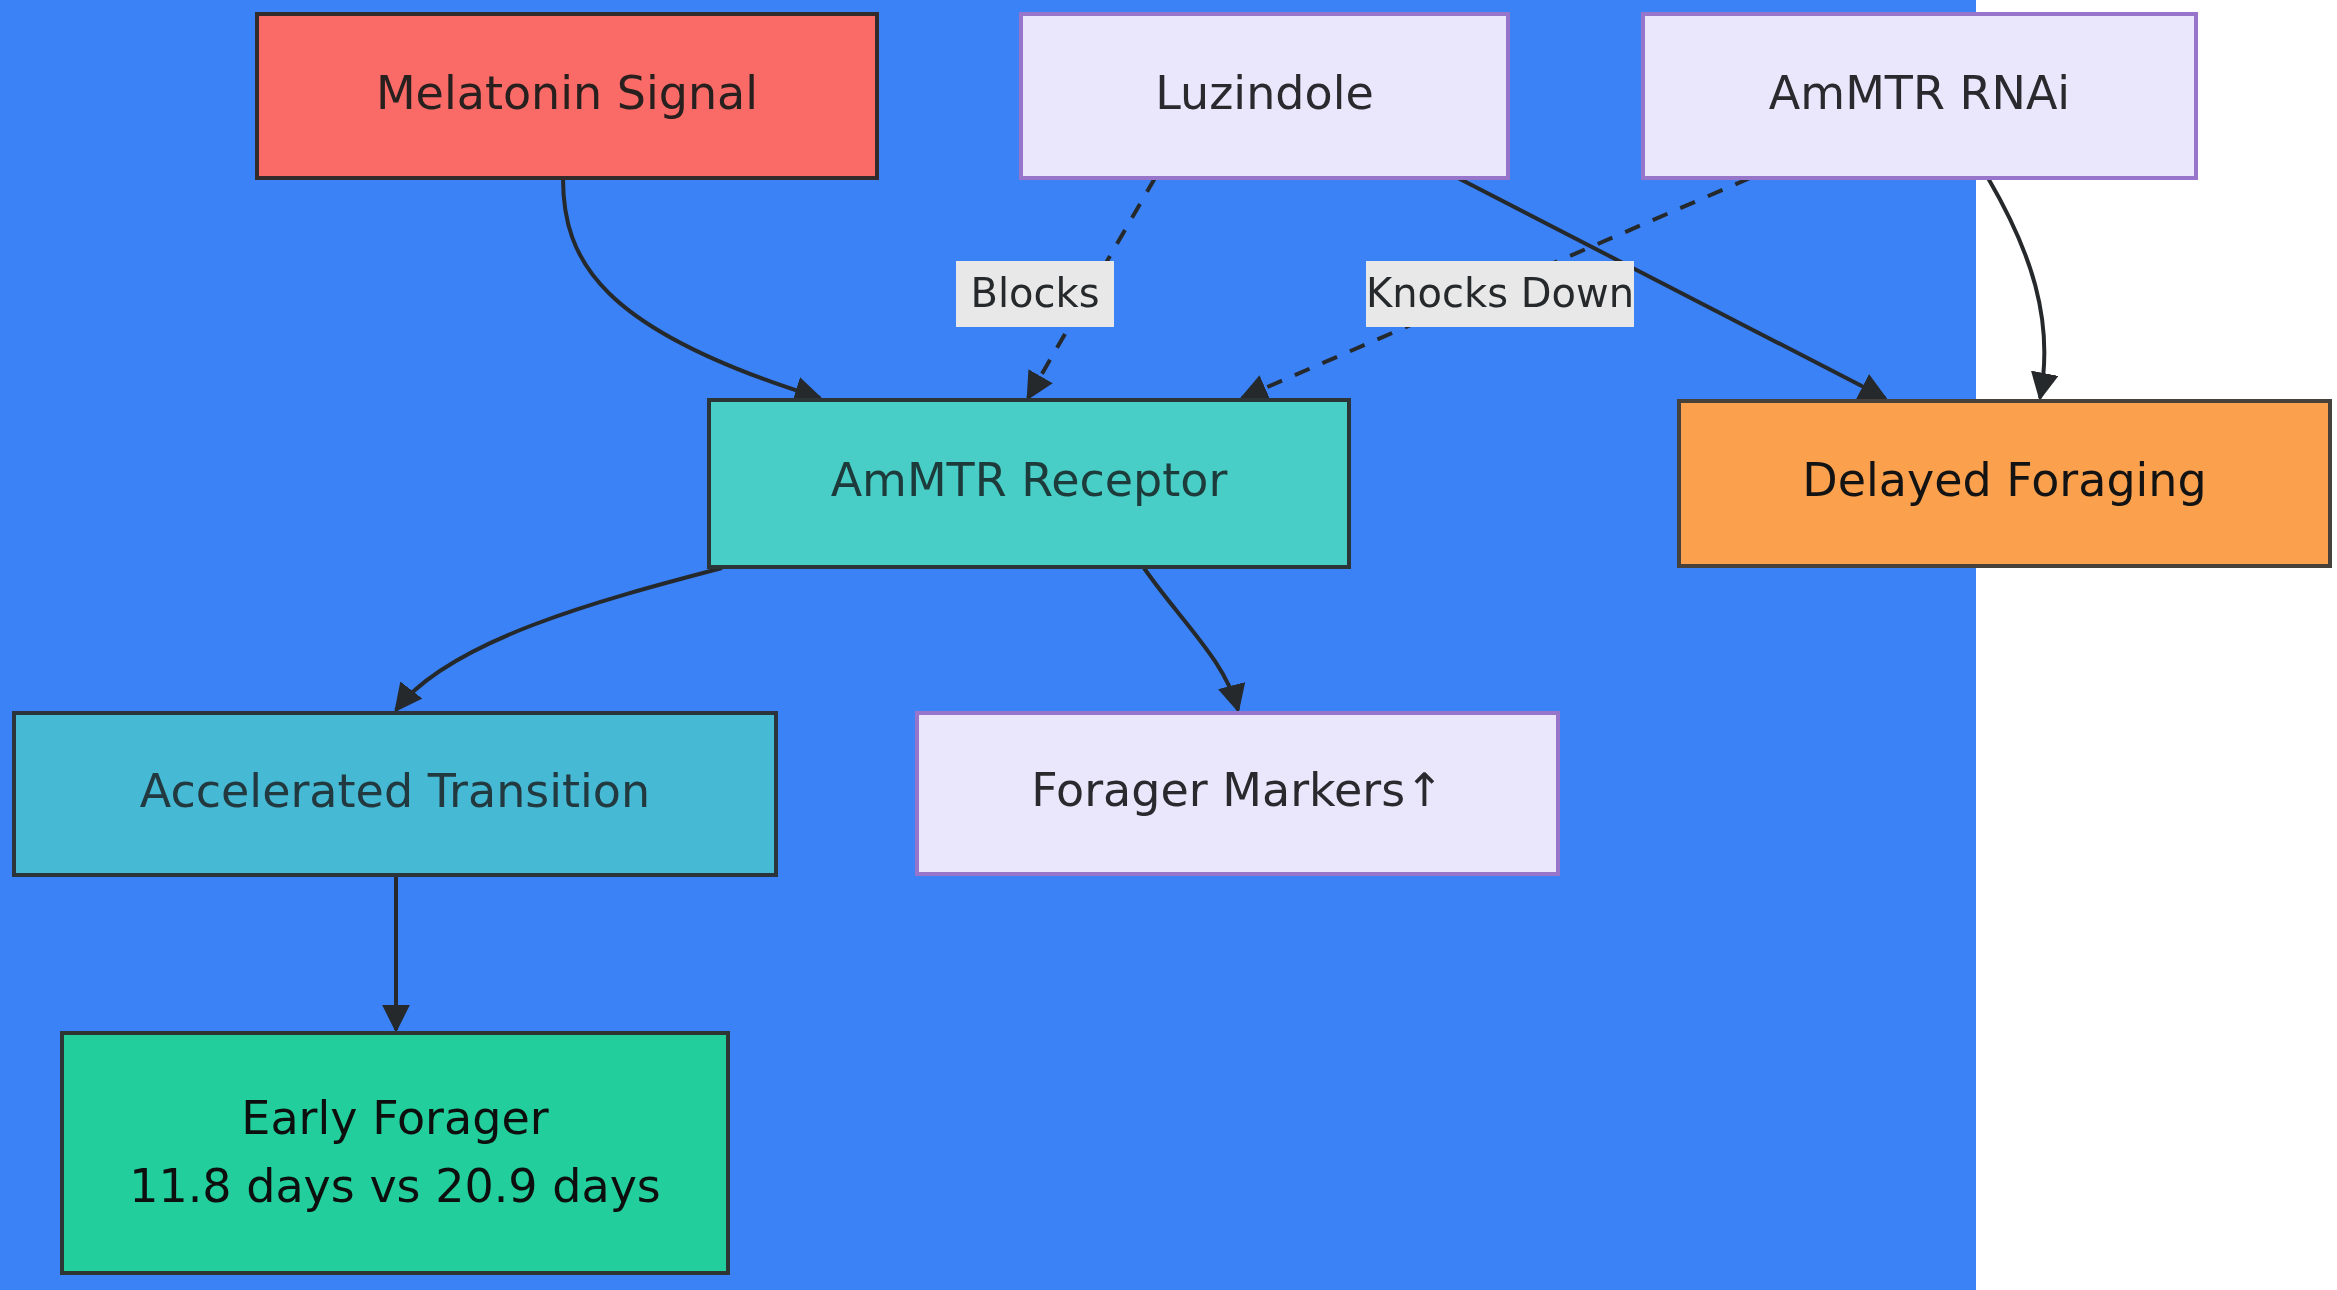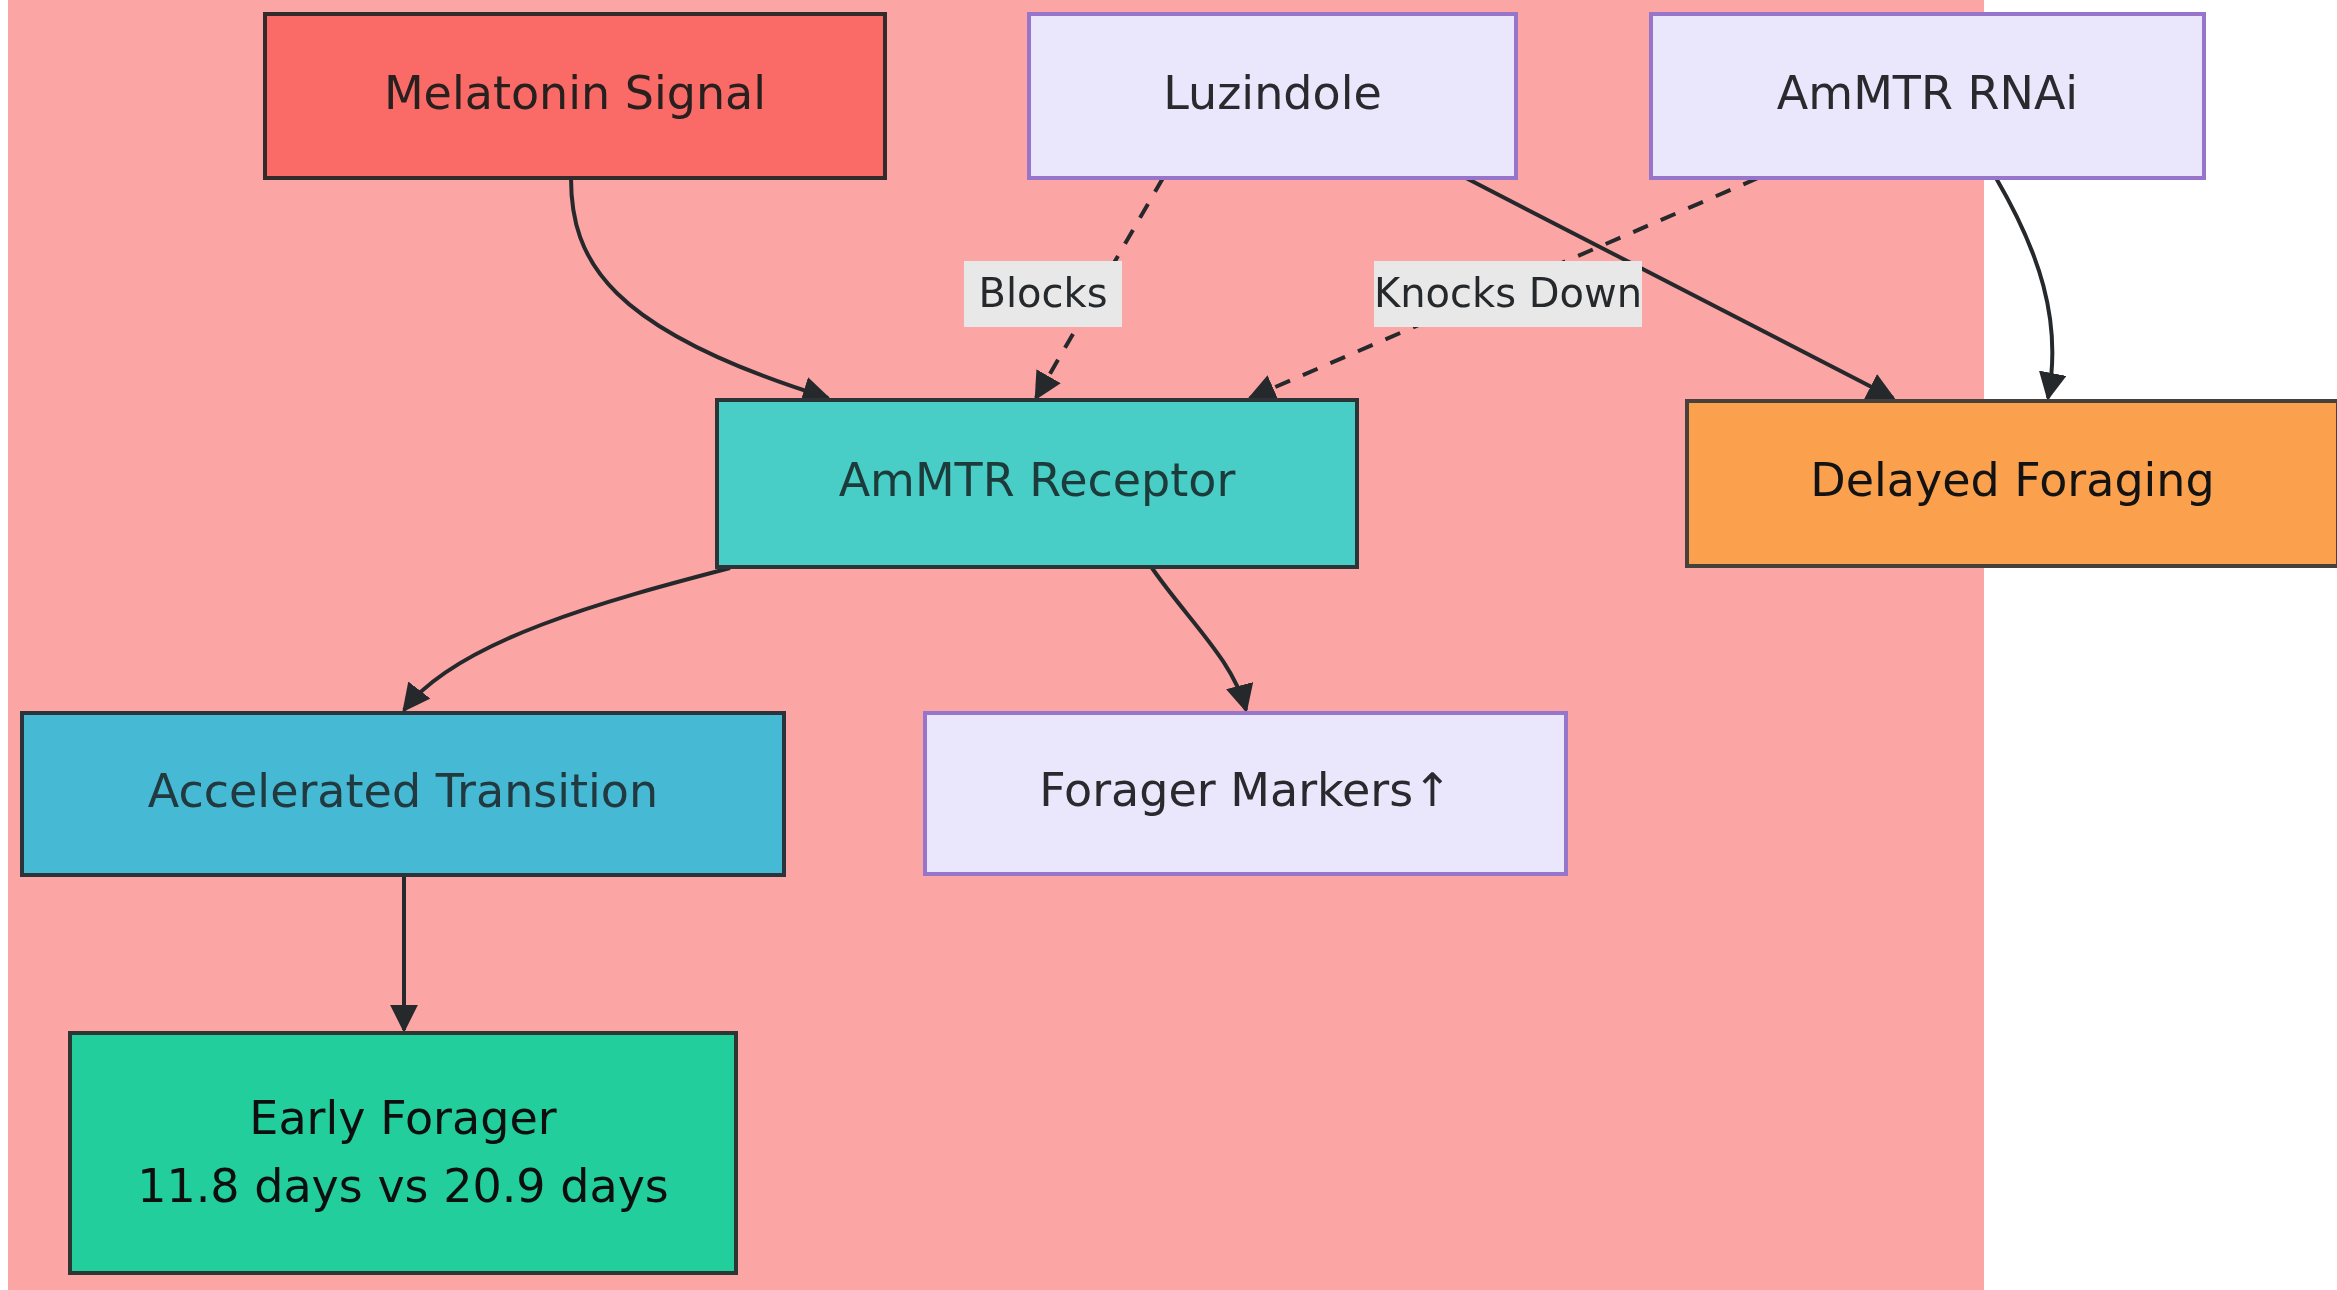--- a/index.html
+++ b/index.html
@@ -10,22 +10,21 @@
   body {
     width: 2337px;
     height: 1290px;
     font-family: "DejaVu Sans", "Liberation Sans", sans-serif;
     overflow: hidden;
   }
   #flowchart-root {
     position: relative;
     width: 1976px;
     height: 1290px;
-    background: #fca5a5;
-    margin-left: 8px;
+    background: #3b82f6;
   }
   svg.diagram {
     display: block;
     width: 2337px;
     height: 1290px;
   }
   .node-rect {
     stroke-width: 4px;
   }
   .node-label {

